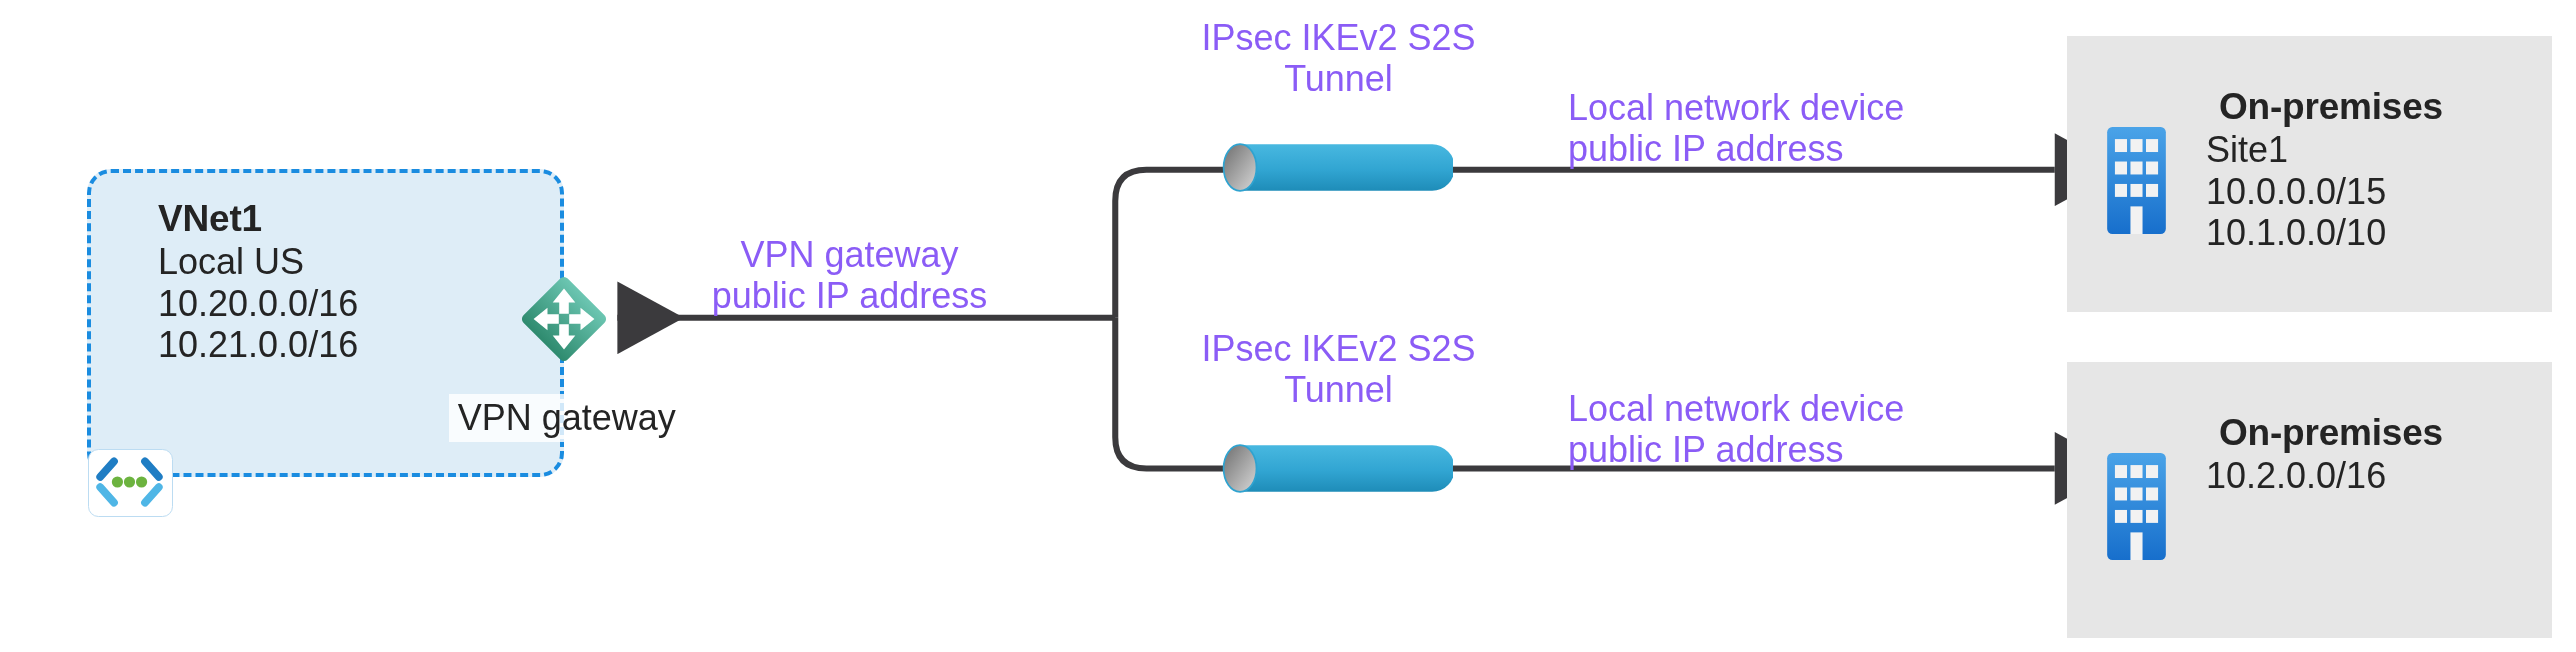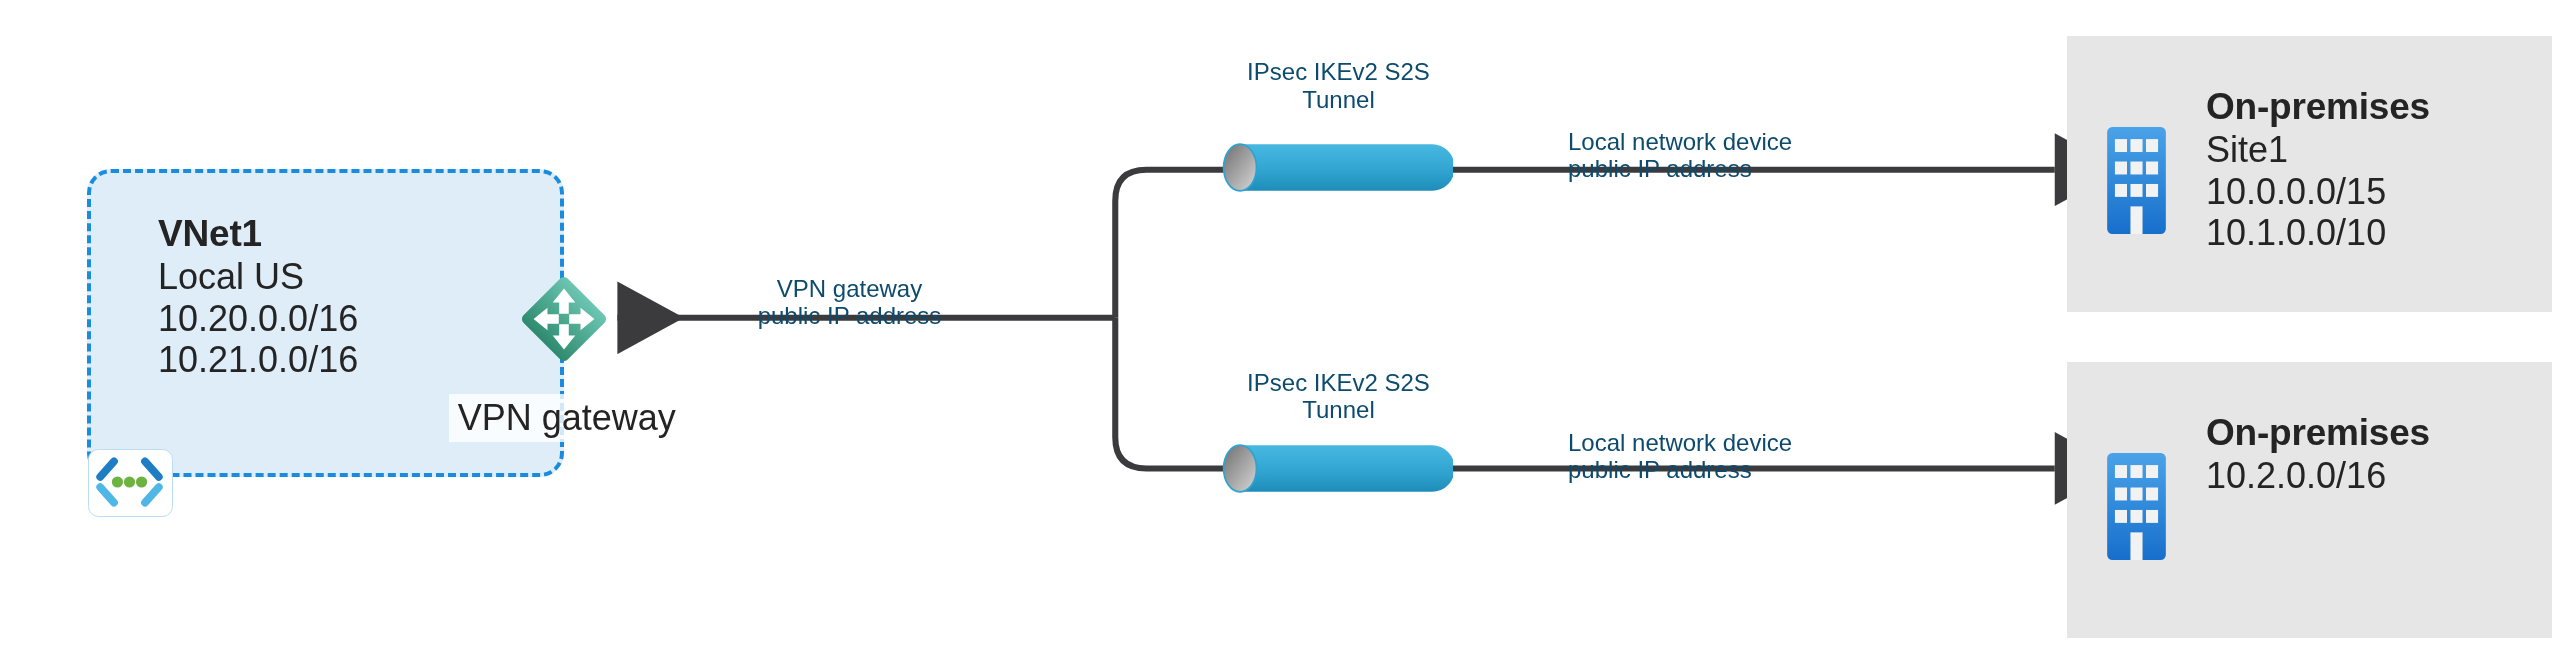--- a/index.html
+++ b/index.html
@@ -34,21 +34,20 @@
   }
   .vnet-text {
     position: absolute;
     left: 158px;
     top: 198px;
     width: 407px;
     font-size: 36px;
     line-height: 1.16;
     color: #242424;
     white-space: nowrap;
-    margin-top: 15px;
   }
   .vnet-title {
     font-weight: bold;
     font-size: 37px;
     letter-spacing: -0.2px;
   }
   .vnet-line { font-weight: normal; }
 
   
   .vnet-badge {
@@ -100,26 +99,25 @@
     position: absolute;
     width: 232px;
     height: 49px;
   }
   .tunnel.top  { left: 1221px; top: 143px; }
   .tunnel.bottom { left: 1221px; top: 444px; }
 
   
   .lbl {
     position: absolute;
-    font-size: 24px;
+    font-size: 36px;
     line-height: 1.14;
-    color: #0c4a6e;
+    color: #8b5cf6;
     text-align: center;
     white-space: pre-line;
-    margin-top: 41px;
   }
   .lbl.left-align { text-align: left; }
 
   .lbl-tunnel-top    { left: 1152px; top: 17.3px;  width: 373px; }
   .lbl-tunnel-bottom { left: 1152px; top: 328px; width: 373px; }
   .lbl-gw-ip         { left: 659px;  top: 234px; width: 381px; }
   .lbl-lnd-top       { left: 1568px; top: 87px; width: 433px; }
   .lbl-lnd-bottom    { left: 1568px; top: 388px; width: 433px; }
 
   
@@ -143,21 +141,21 @@
   }
   .onprem-text {
     position: absolute;
     left: 139px;
     top: 50px;
     font-size: 36px;
     line-height: 1.16;
     color: #242424;
     white-space: nowrap;
   }
-  .onprem-title { font-weight: bold; font-size: 37px; letter-spacing: -0.2px; }
+  .onprem-title { font-weight: bold; font-size: 37px; letter-spacing: -0.2px; margin-left: 13px; }
 </style>
 </head>
 <body>
 
 <div id="canvas">
 
   <div class="vnet-box"></div>
 
   <div class="vnet-text">
     <div class="vnet-title">VNet1</div>

